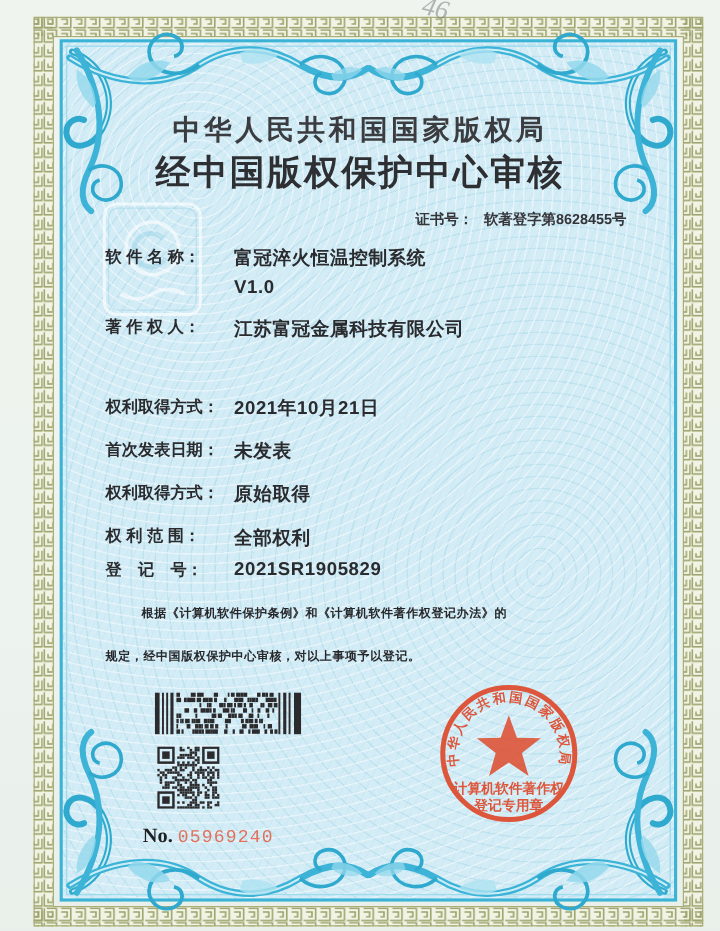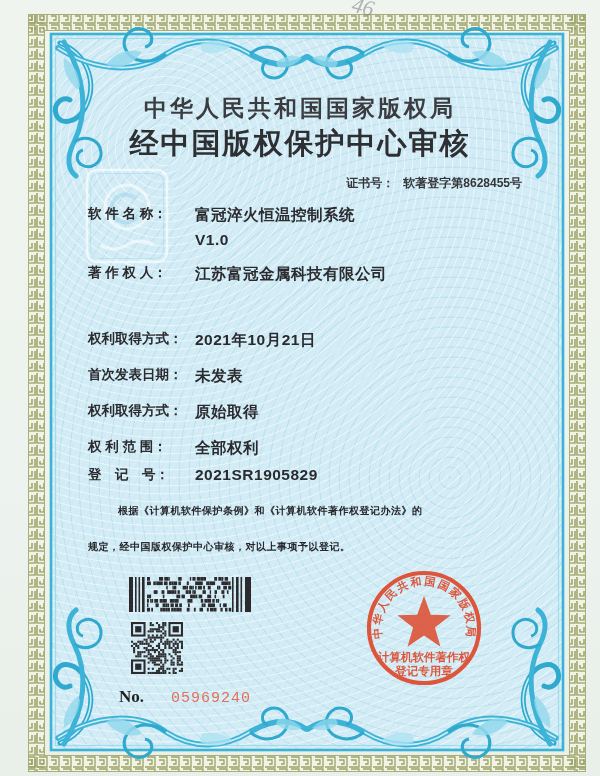--- a/index.html
+++ b/index.html
@@ -21,21 +21,21 @@
   .doctitle{left:0;top:124px;width:100%;text-align:center;
             font-family:"Liberation Serif","DejaVu Serif",serif;
             font-size:29px;font-weight:800;letter-spacing:2px;color:#2e2f33;}
   .certno{right:78px;top:175px;display:flex;gap:9px;align-items:baseline;
           font-size:12px;font-weight:700;color:#34353a;}
   .field-row{position:absolute;left:88px;display:flex;align-items:flex-start;}
   .f-label{flex:none;width:106px;font-size:13.5px;font-weight:700;color:#2a2b2f;white-space:pre;}
   .f-value{margin-left:1px;font-size:15.5px;font-weight:700;color:#2a2b2f;letter-spacing:.5px;}
   .f-value .line2{margin-top:5px;}
   .stmt{position:absolute;font-size:10px;font-weight:700;color:#26272b;letter-spacing:.5px;white-space:nowrap;}
-  .serial{left:119px;top:687px;display:flex;align-items:baseline;gap:27px;}
+  .serial{left:119px;top:687px;display:flex;align-items:baseline;gap:4px;}
   .serial .no{font-family:"Liberation Serif","DejaVu Serif",serif;font-size:17px;font-weight:700;color:#1f2023;}
   .serial .num{font-family:"Liberation Mono","DejaVu Sans Mono",monospace;font-size:15px;
                letter-spacing:1px;color:#e2705b;}
   .issue-date{left:362px;top:687px;font-size:17.5px;font-weight:800;color:#141519;letter-spacing:1px;}
   .pencil{left:352px;top:-6px;font-family:"Liberation Serif","DejaVu Serif",serif;
           font-style:italic;font-size:22px;color:rgba(108,114,120,.5);transform:rotate(14deg);}
   .emboss{left:84px;top:167px;opacity:.75;}
 </style>
 </head>
 <body>

